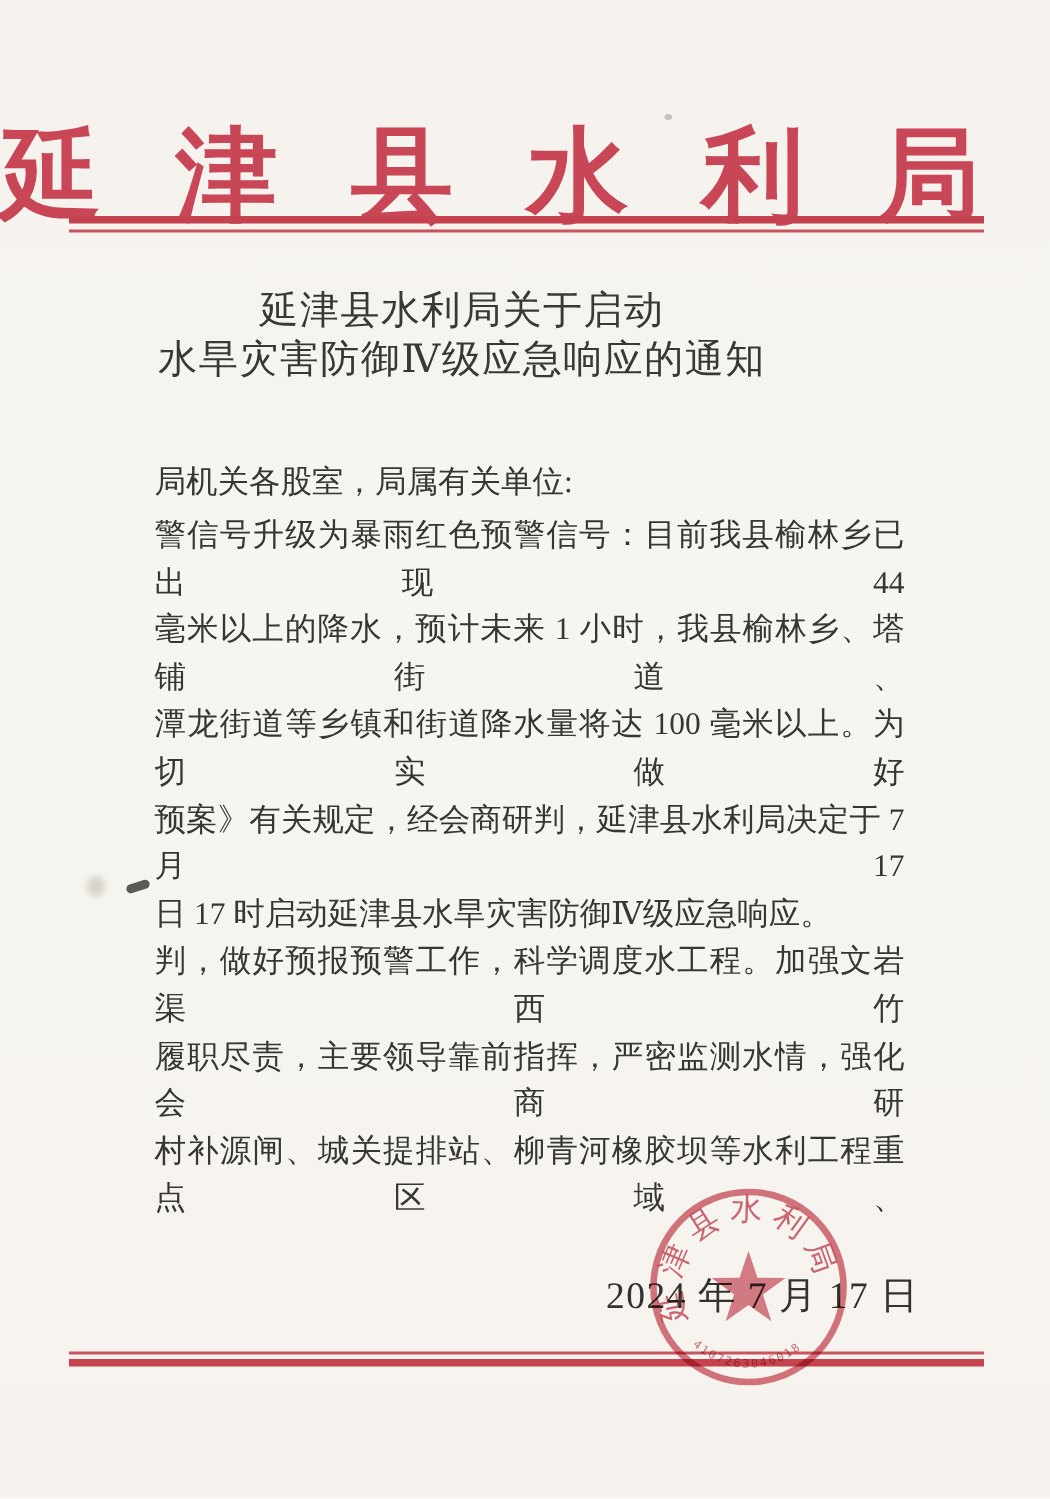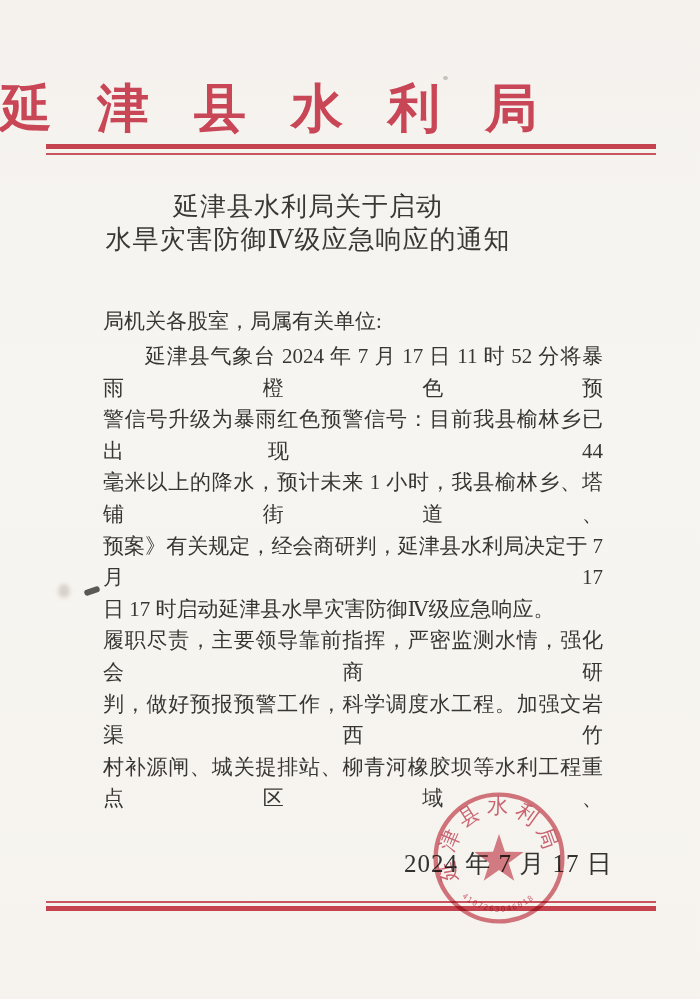--- a/index.html
+++ b/index.html
@@ -6,21 +6,22 @@
   .page{
     position:relative;
     width:700px;height:999px;
     background:linear-gradient(180deg,#f5f2ee 0%,#f7f5f1 40%,#f6f3ee 100%);
     overflow:hidden;
     font-family:"Liberation Serif","DejaVu Serif",serif;
   }
   
   .org-name{
     position:absolute;top:80px;left:0;width:643px;
-    font-size:52px;font-weight:bold;
+    text-align:center;
+    font-size:68px;font-weight:bold;
     color:#c84656;
     word-spacing:32px;
     line-height:1.1;
     white-space:nowrap;
   }
   .rule{position:absolute;left:46px;width:610px;background:#c4434f;}
   .rule-thick-top{top:144px;height:5px;}
   .rule-thin-top{top:153px;height:2px;opacity:.9;}
   .rule-thin-bottom{top:901px;height:2px;opacity:.9;}
   .rule-thick-bottom{top:906px;height:5px;}
@@ -87,27 +88,27 @@
   <div class="rule rule-thin-top"></div>
 
   <div class="doc-title">
     <div>延津县水利局关于启动</div>
     <div>水旱灾害防御Ⅳ级应急响应的通知</div>
   </div>
 
   <div class="salutation">局机关各股室，局属有关单位:</div>
 
   <div class="body-text">
-    <div class="line fill indent">延津县气象台 2024 年 7 月 17 日 11 时 52 分将暴雨橙色预</div>
     <div class="line fill">警信号升级为暴雨红色预警信号：目前我县榆林乡已出现 44</div>
     <div class="line fill">毫米以上的降水，预计未来 1 小时，我县榆林乡、塔铺街道、</div>
+    <div class="line fill">潭龙街道等乡镇和街道降水量将达 100 毫米以上。为切实做好</div>
     <div class="line fill">预案》有关规定，经会商研判，延津县水利局决定于 7 月 17</div>
     <div class="line">日 17 时启动延津县水旱灾害防御Ⅳ级应急响应。</div>
+    <div class="line fill">判，做好预报预警工作，科学调度水工程。加强文岩渠西竹</div>
     <div class="line fill">履职尽责，主要领导靠前指挥，严密监测水情，强化会商研</div>
-    <div class="line fill">判，做好预报预警工作，科学调度水工程。加强文岩渠西竹</div>
     <div class="line fill">村补源闸、城关提排站、柳青河橡胶坝等水利工程重点区域、</div>
 
   </div>
 
   <div class="date-line">2024 年 7 月 17 日</div>
 
   <div class="rule rule-thin-bottom"></div>
   <div class="rule rule-thick-bottom"></div>
 
   <svg class="seal" viewBox="0 0 150 150" xmlns="http://www.w3.org/2000/svg">

